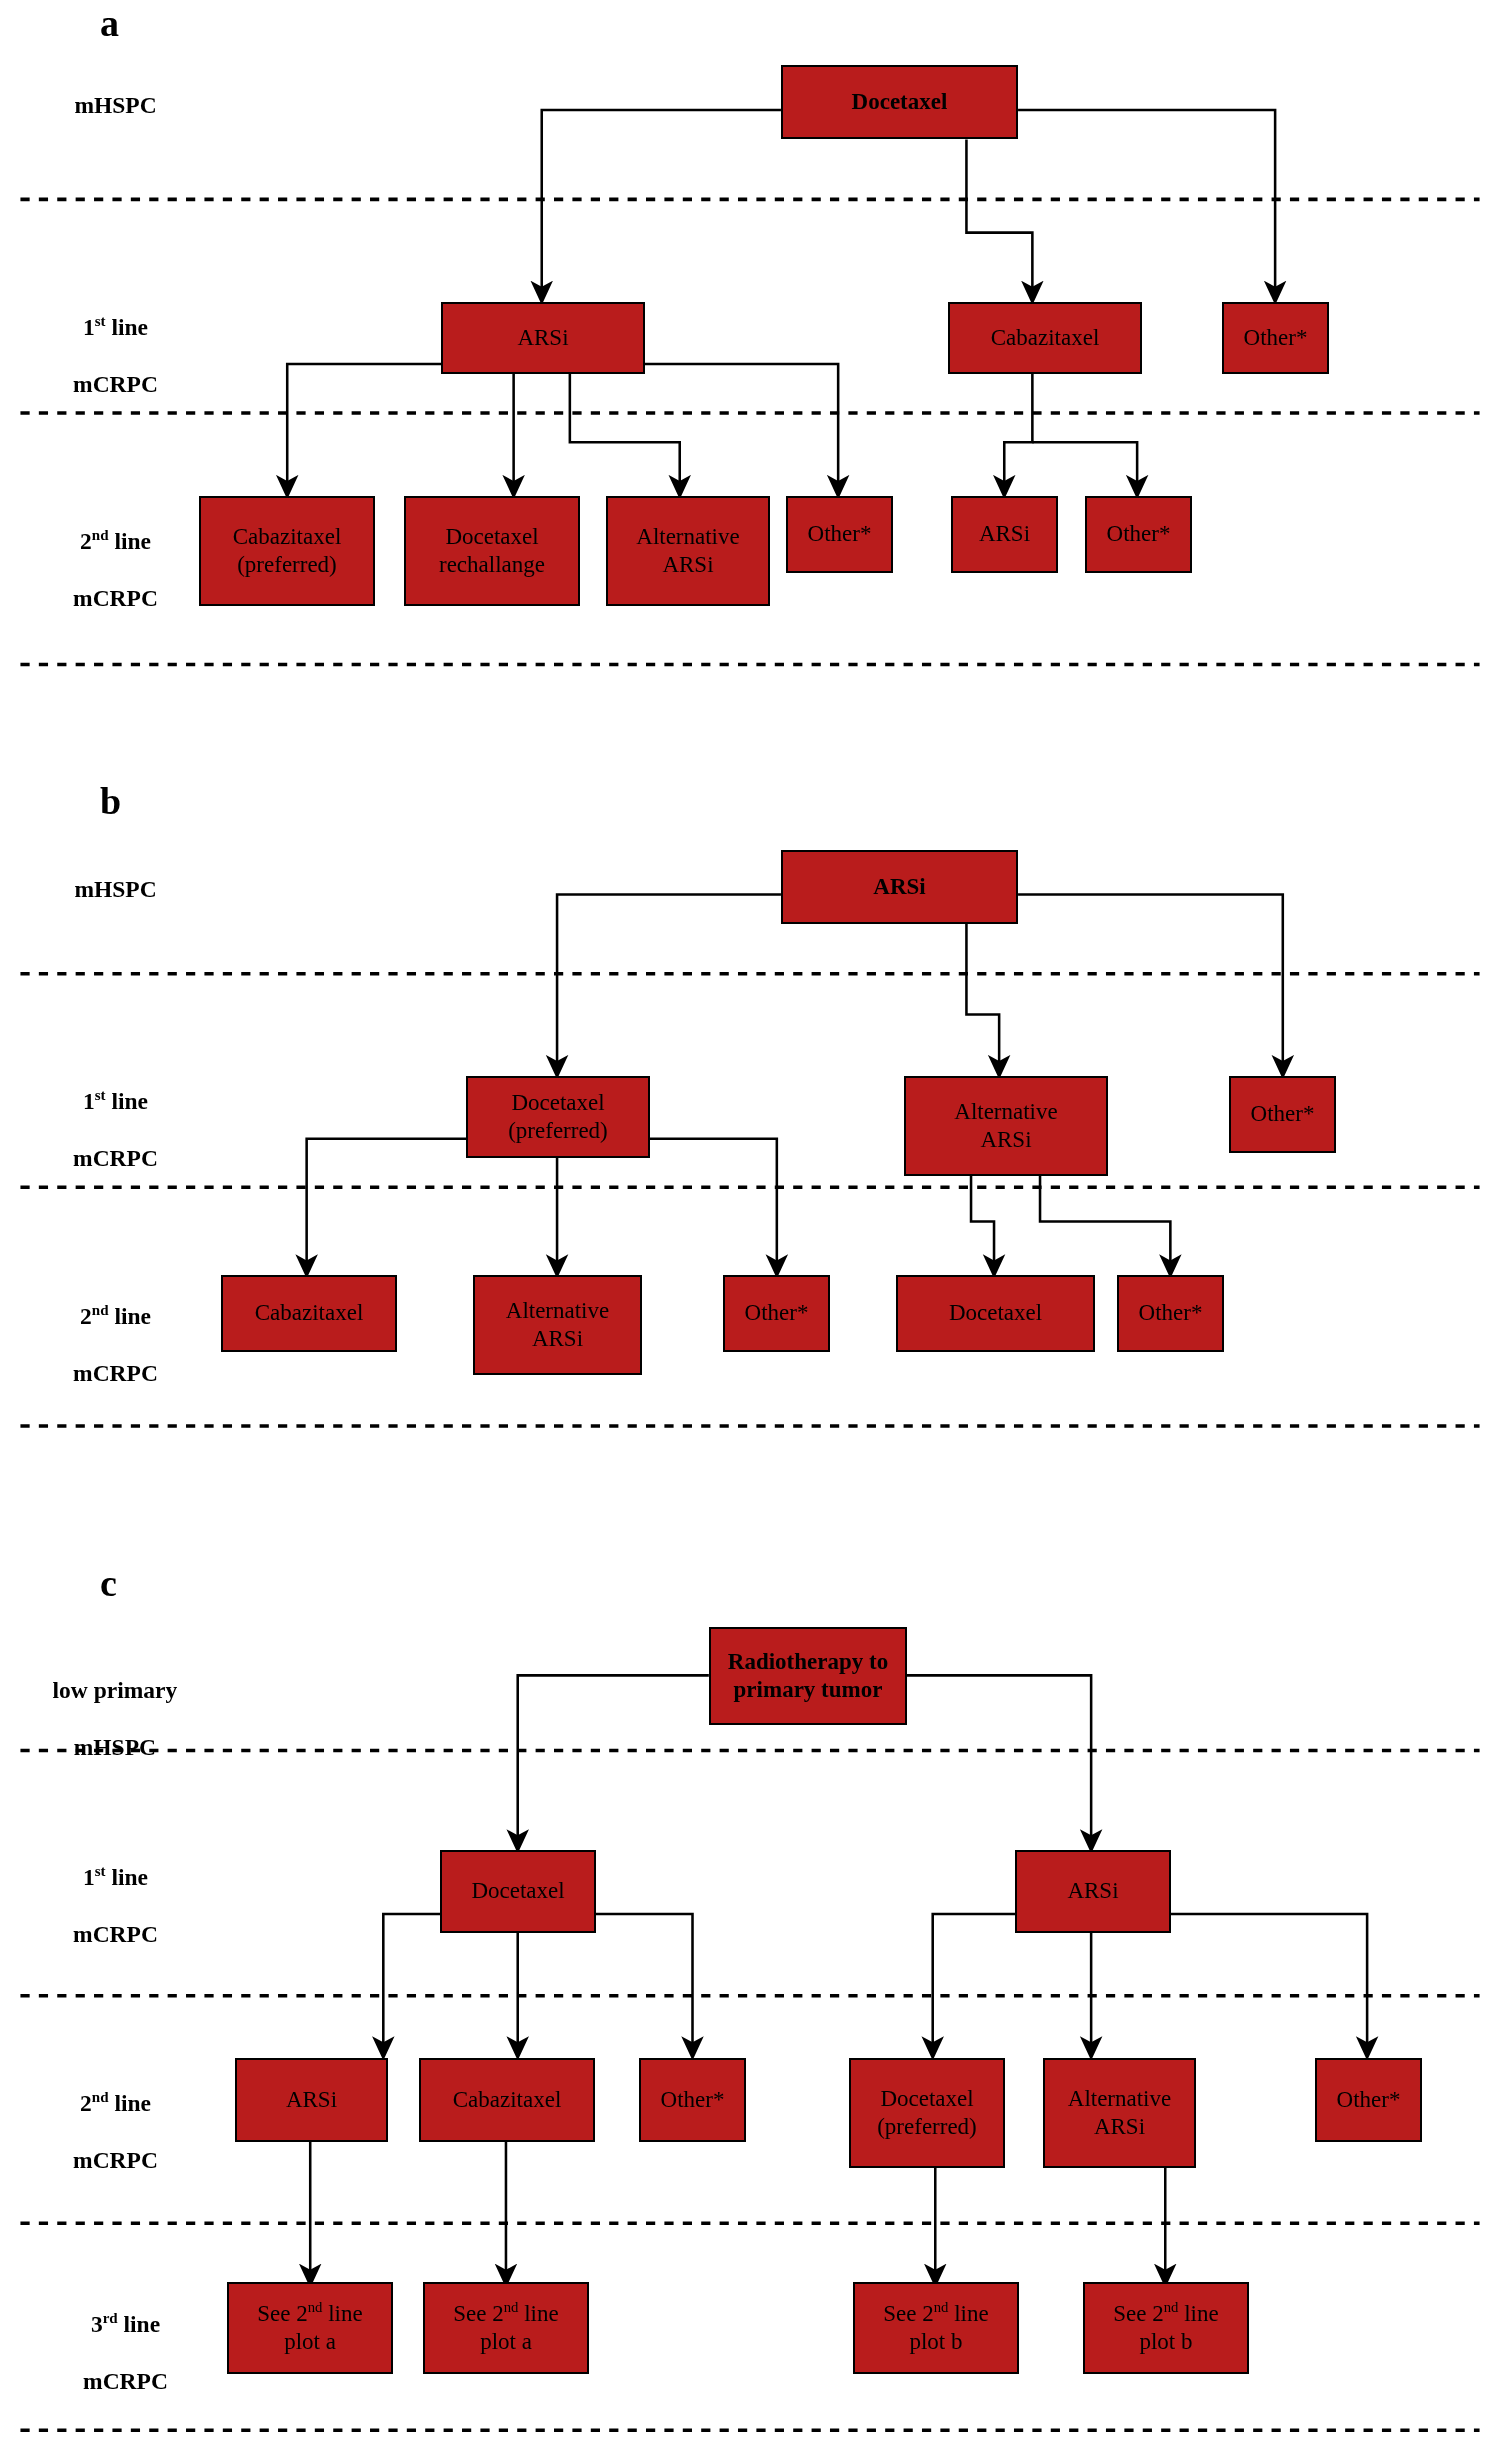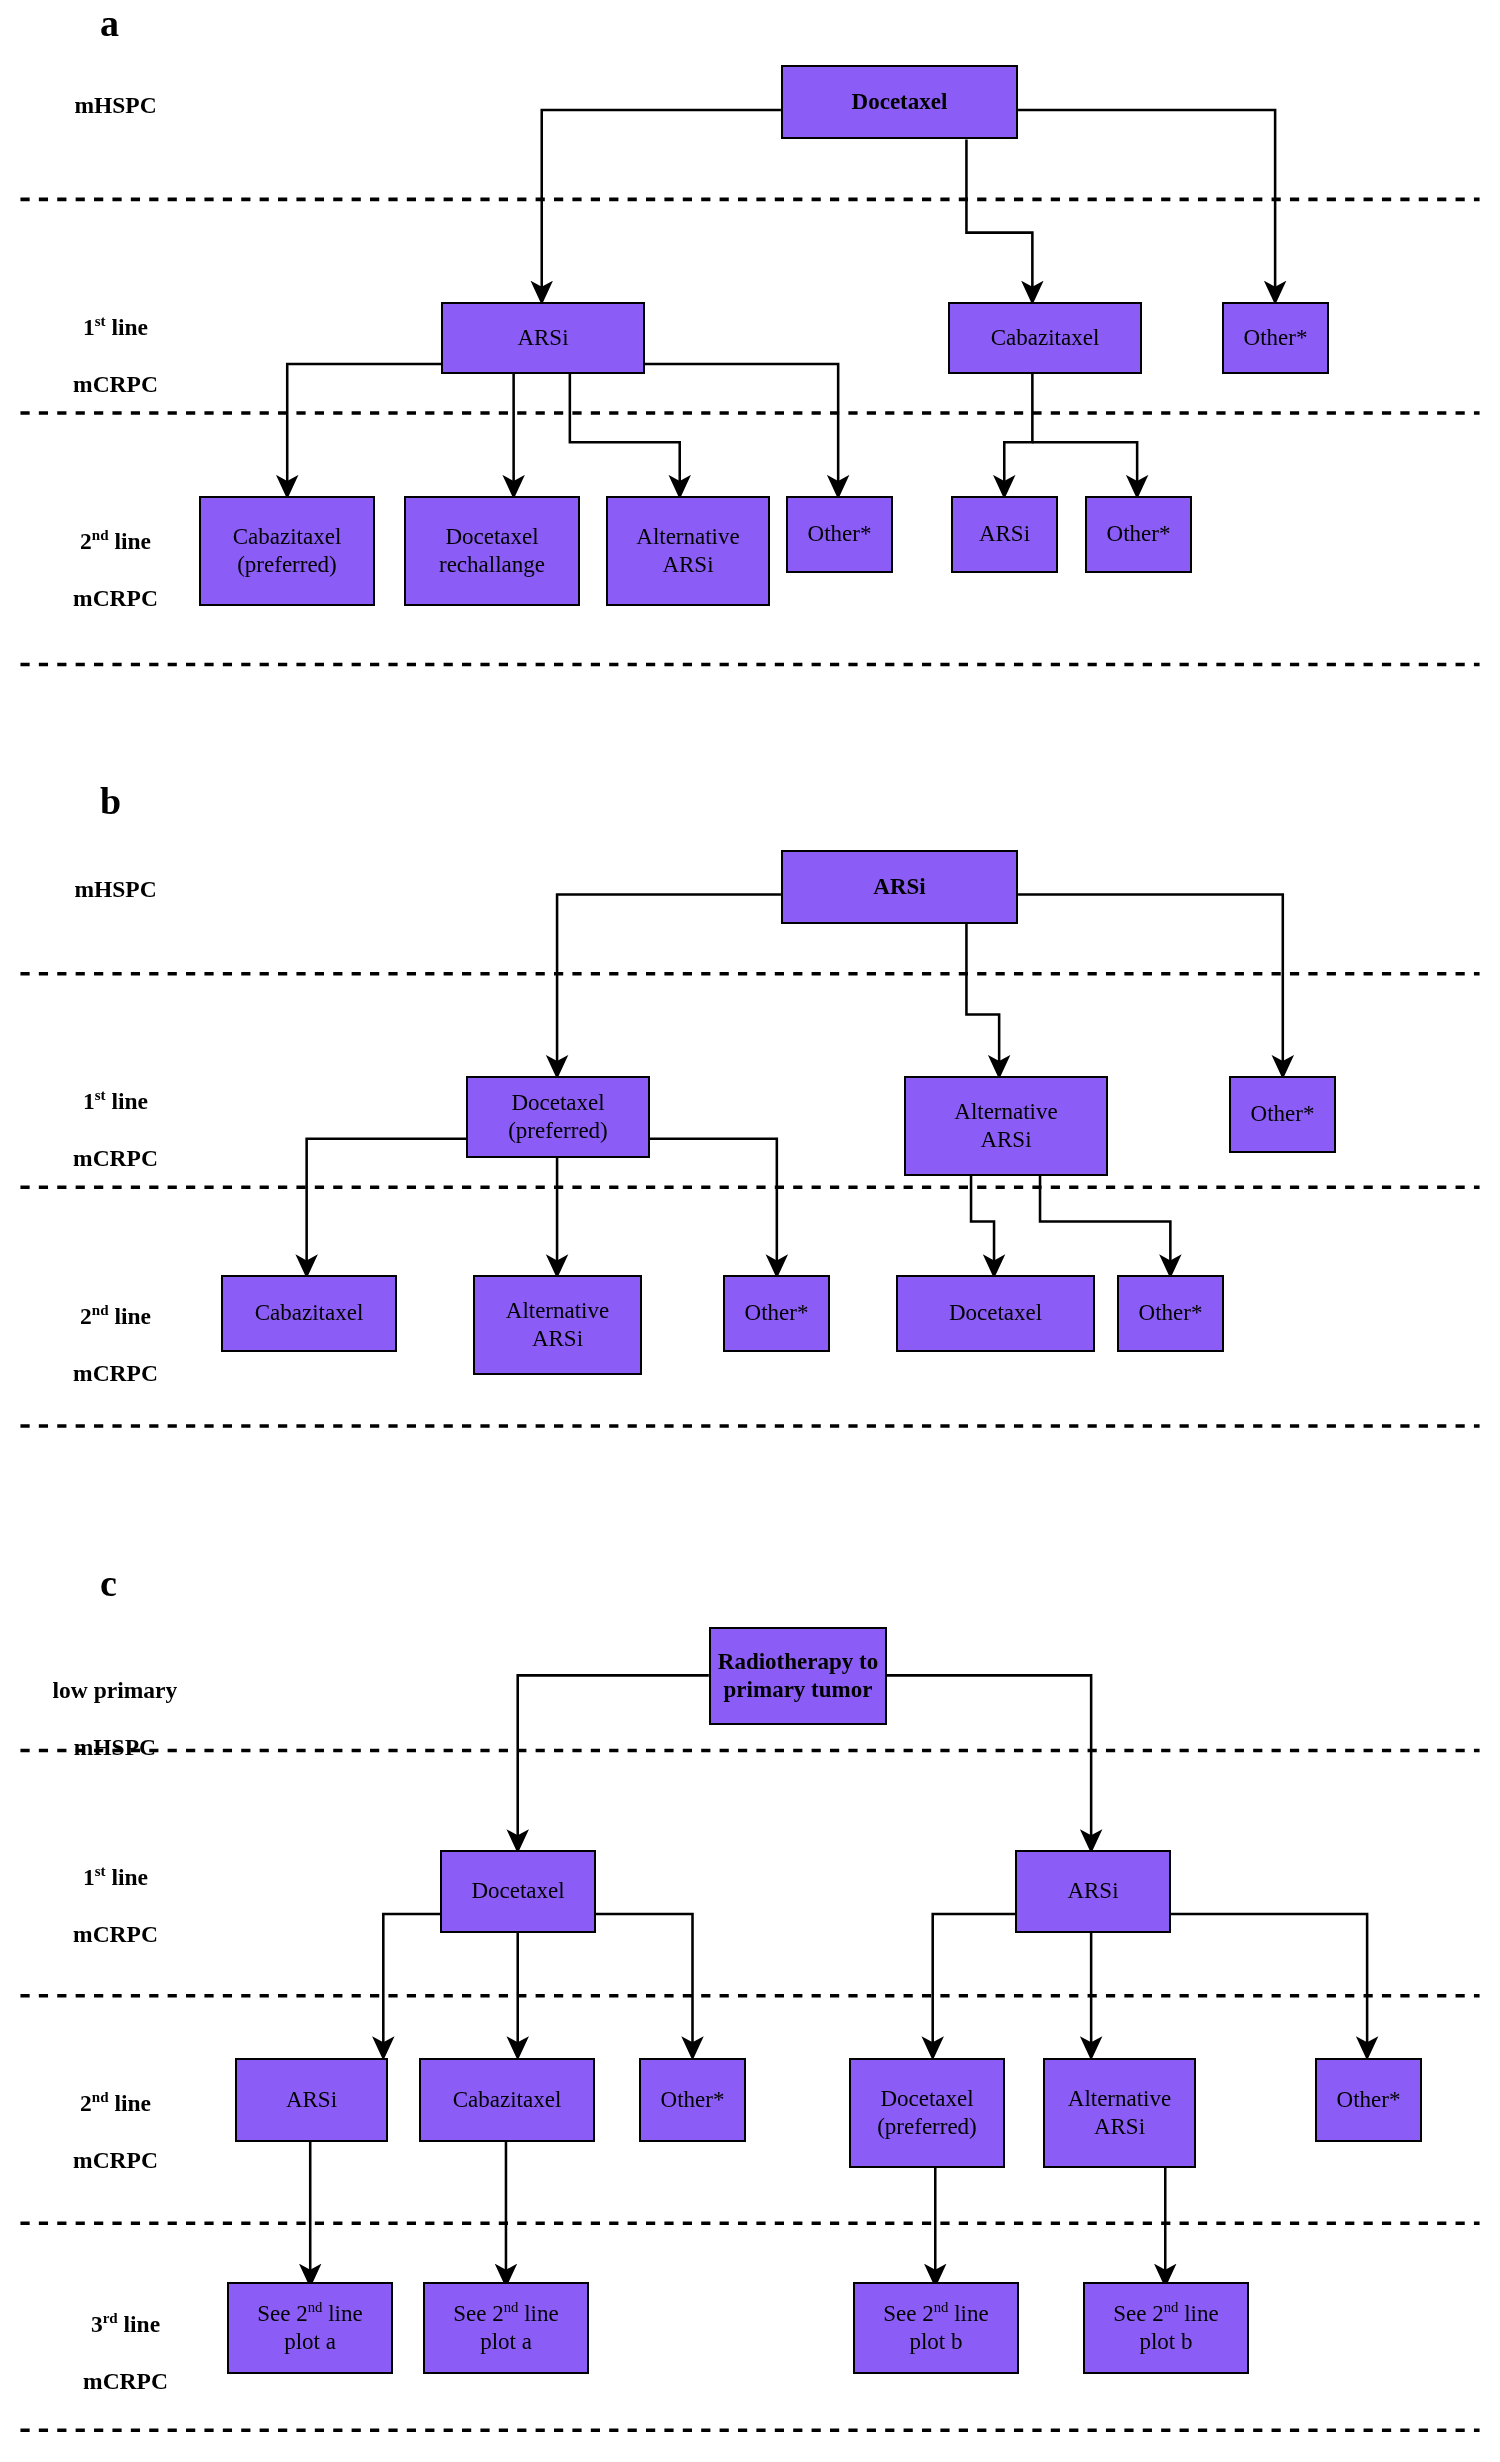--- a/index.html
+++ b/index.html
@@ -16,21 +16,21 @@
   }
   .row-label{
     position:absolute;
     font-family:"Liberation Serif","DejaVu Serif",serif;
     font-weight:bold;font-size:23.5px;line-height:1.22;
     text-align:center;white-space:pre-line;
   }
   .row-label sup{font-size:0.64em;vertical-align:super;line-height:0;margin-top:28px;}
   .node{
     position:absolute;box-sizing:border-box;
-    border:2px solid #000000;background:#8b5cf6;
+    border:2px solid #000000;background:#b91c1c;
     display:flex;align-items:center;justify-content:center;
     text-align:center;
     font-family:"Liberation Serif","DejaVu Serif",serif;
     font-size:23px;line-height:1.22;
     white-space:pre-line;
     padding:1px 2px;
   }
   .node.bold{font-weight:bold;}
   .node sup{font-size:0.64em;vertical-align:super;line-height:0;}
   svg.edges{position:absolute;left:0;top:0;width:1500px;height:2462px;pointer-events:none;}
@@ -180,21 +180,21 @@
   <div class="row-label" style="left:31px;top:2060px;width:169px;">
     <span>2</span><sup>nd</sup>&nbsp;<span>line</span><br>
     <span>mCRPC</span>
   </div>
 
   <div class="row-label" style="left:41px;top:2281px;width:169px;">
     <span>3</span><sup>rd</sup>&nbsp;<span>line</span><br>
     <span>mCRPC</span>
   </div>
 
-  <div class="node bold" style="left:709px;top:1627px;width:178px;height:98px;">Radiotherapy to
+  <div class="node bold" style="left:709px;top:1627px;width:198px;height:98px;">Radiotherapy to
 primary tumor</div>
 
   <div class="node" style="left:440px;top:1850px;width:156px;height:83px;">Docetaxel</div>
   <div class="node" style="left:1015px;top:1850px;width:156px;height:83px;">ARSi</div>
 
   <div class="node" style="left:235px;top:2058px;width:153px;height:84px;">ARSi</div>
   <div class="node" style="left:419px;top:2058px;width:176px;height:84px;">Cabazitaxel</div>
   <div class="node" style="left:639px;top:2058px;width:107px;height:84px;">Other*</div>
   <div class="node" style="left:849px;top:2058px;width:156px;height:110px;">Docetaxel
 (preferred)</div>

